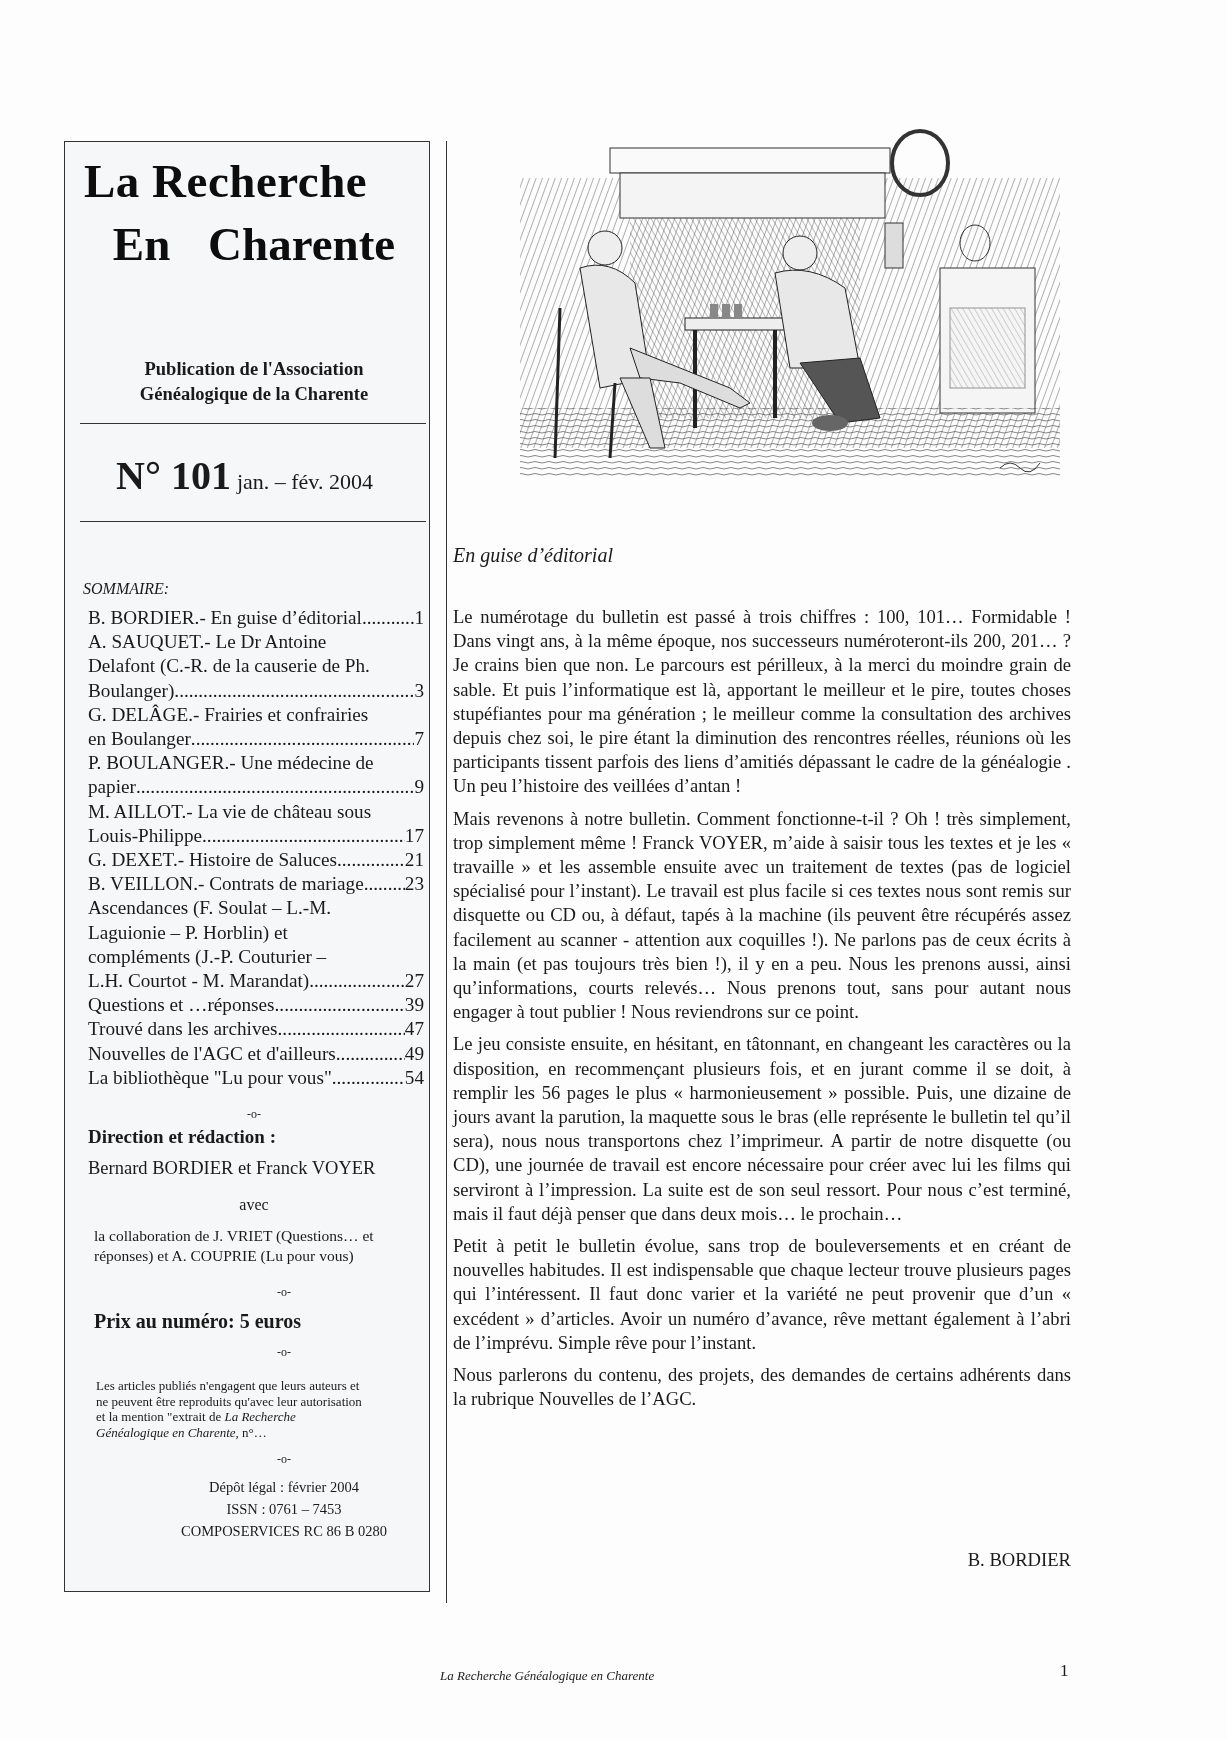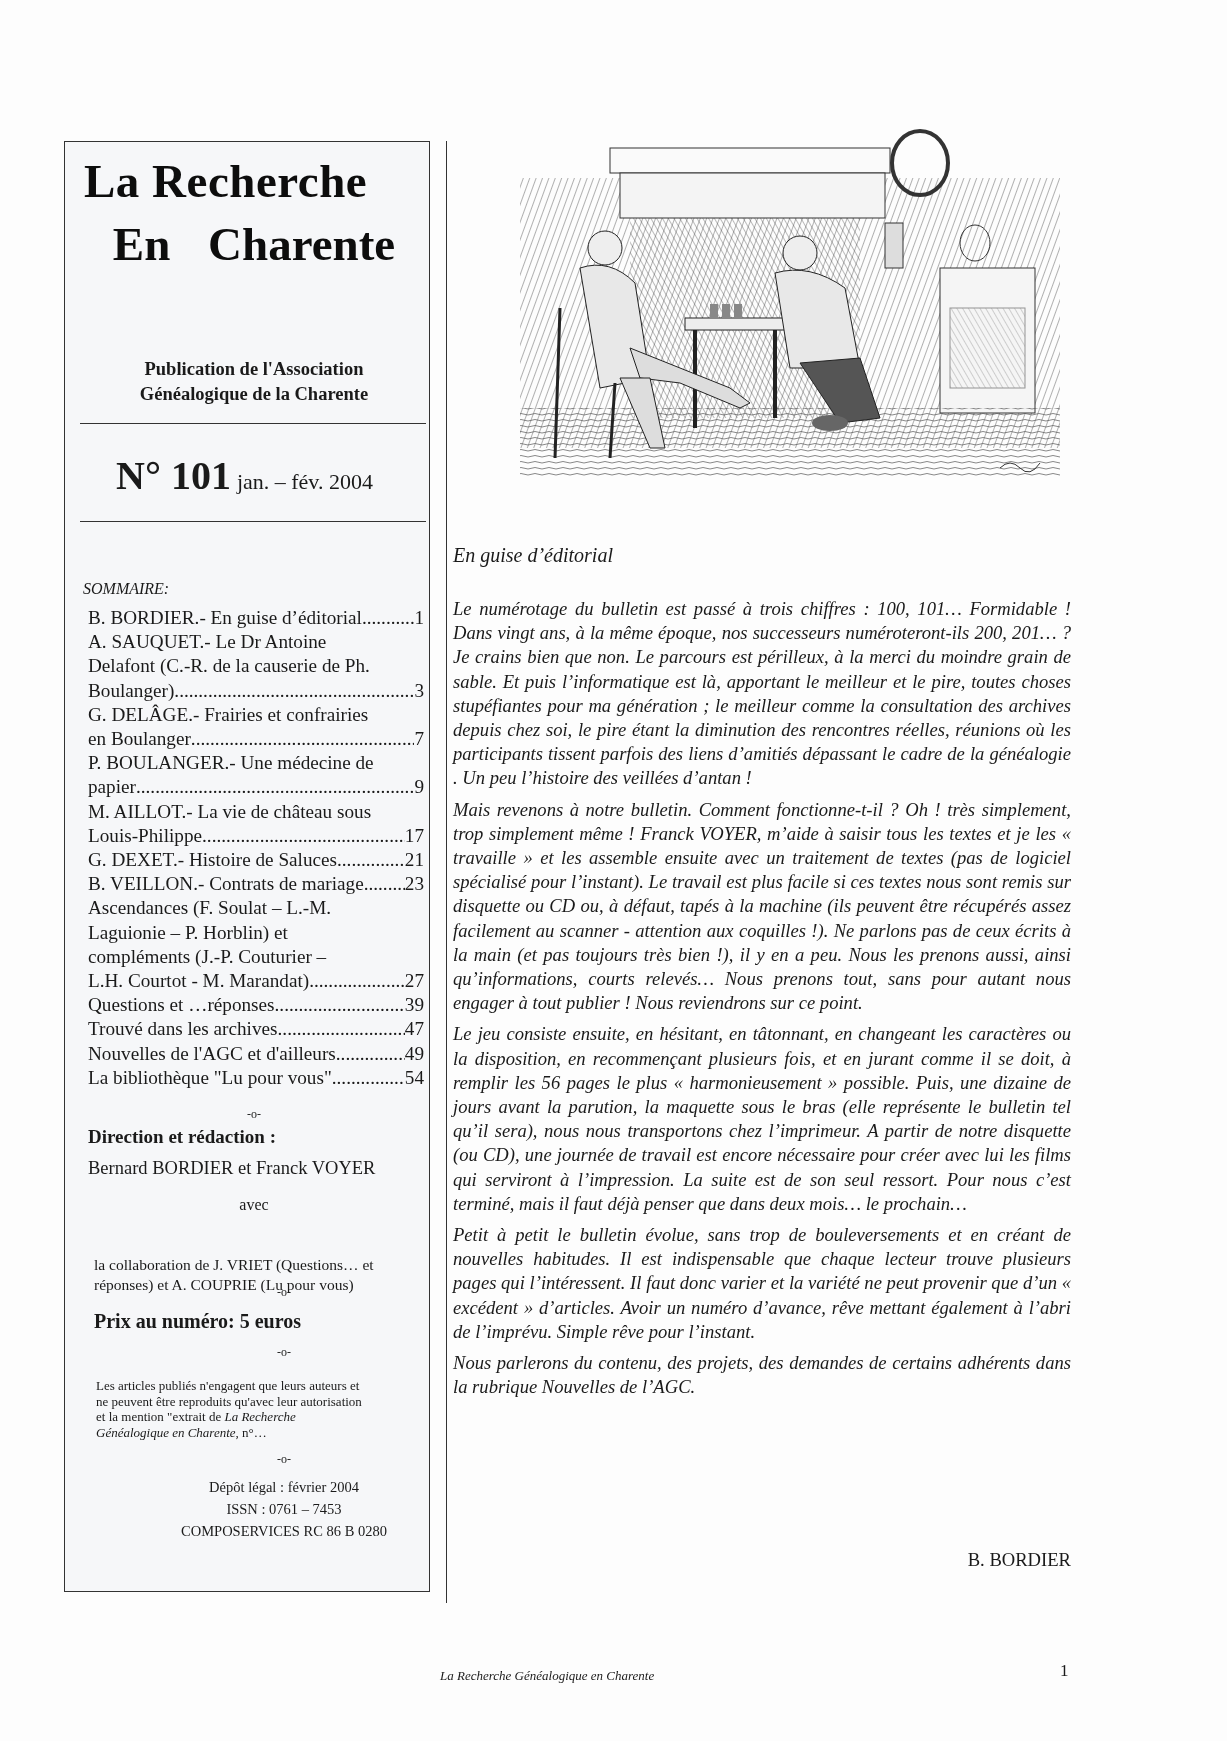--- a/index.html
+++ b/index.html
@@ -34,32 +34,32 @@
   .somm-head { position:absolute; left:83px; top:567px; font-style:italic; font-size:16px;margin-top:13px; }
   .toc { position:absolute; left:88px; top:606px; width:336px; font-size:19.2px; line-height:24.2px; }
   .toc-item { display:block; }
   .toc-line { display:flex; white-space:nowrap; overflow:hidden; }
   .toc-line .dots { flex:1; overflow:hidden; }
   .toc-line .dots::before { content:"................................................................................................"; letter-spacing:0px; }
   .sep { position:absolute; font-size:12px; text-align:center; width:340px; left:84px; }
   .dir-head { position:absolute; left:88px; top:1126px; font-weight:bold; font-size:19px; }
   .dir-names { position:absolute; left:88px; top:1158px; font-size:18.5px; }
   .avec { position:absolute; left:84px; top:1196px; width:340px; text-align:center; font-size:16px; }
-  .collab { position:absolute; left:94px; top:1226px; width:332px; font-size:15.5px; line-height:20px;margin-top:29px; }
+  .collab { position:absolute; left:94px; top:1226px; width:332px; font-size:15.5px; line-height:20px; }
   .prix { position:absolute; left:94px; top:1310px; font-weight:bold; font-size:20px; }
   .legal { position:absolute; left:96px; top:1366px; width:330px; font-size:13px; line-height:15.5px;margin-top:12px; }
   .depot { position:absolute; left:84px; top:1476px; width:340px; text-align:center; font-size:14.5px; line-height:22px; padding-left:60px; box-sizing:border-box; }
 
   
   .illus { position:absolute; left:500px; top:118px; width:580px; height:380px; }
 
   
   .ed-title { position:absolute; left:453px; top:544px; font-style:italic; font-size:20px; }
   .ed-body { position:absolute; left:453px; top:597px; width:618px; font-size:18.6px; line-height:24.2px; text-align:justify; }
-  .ed-body p { margin:0 0 7px 0;font-style:italic; }
+  .ed-body p { margin:8px 0 7px 0; }
   .ed-sign { position:absolute; left:453px; top:1549px; width:618px; text-align:right; font-size:18.6px; }
 
   
   .footer-title { position:absolute; left:440px; top:1668px; font-style:italic; font-size:13px; }
   .footer-page { position:absolute; left:1060px; top:1661px; font-size:17px; }
 </style>
 </head>
 <body>
 
 <div class="infobox"></div>

